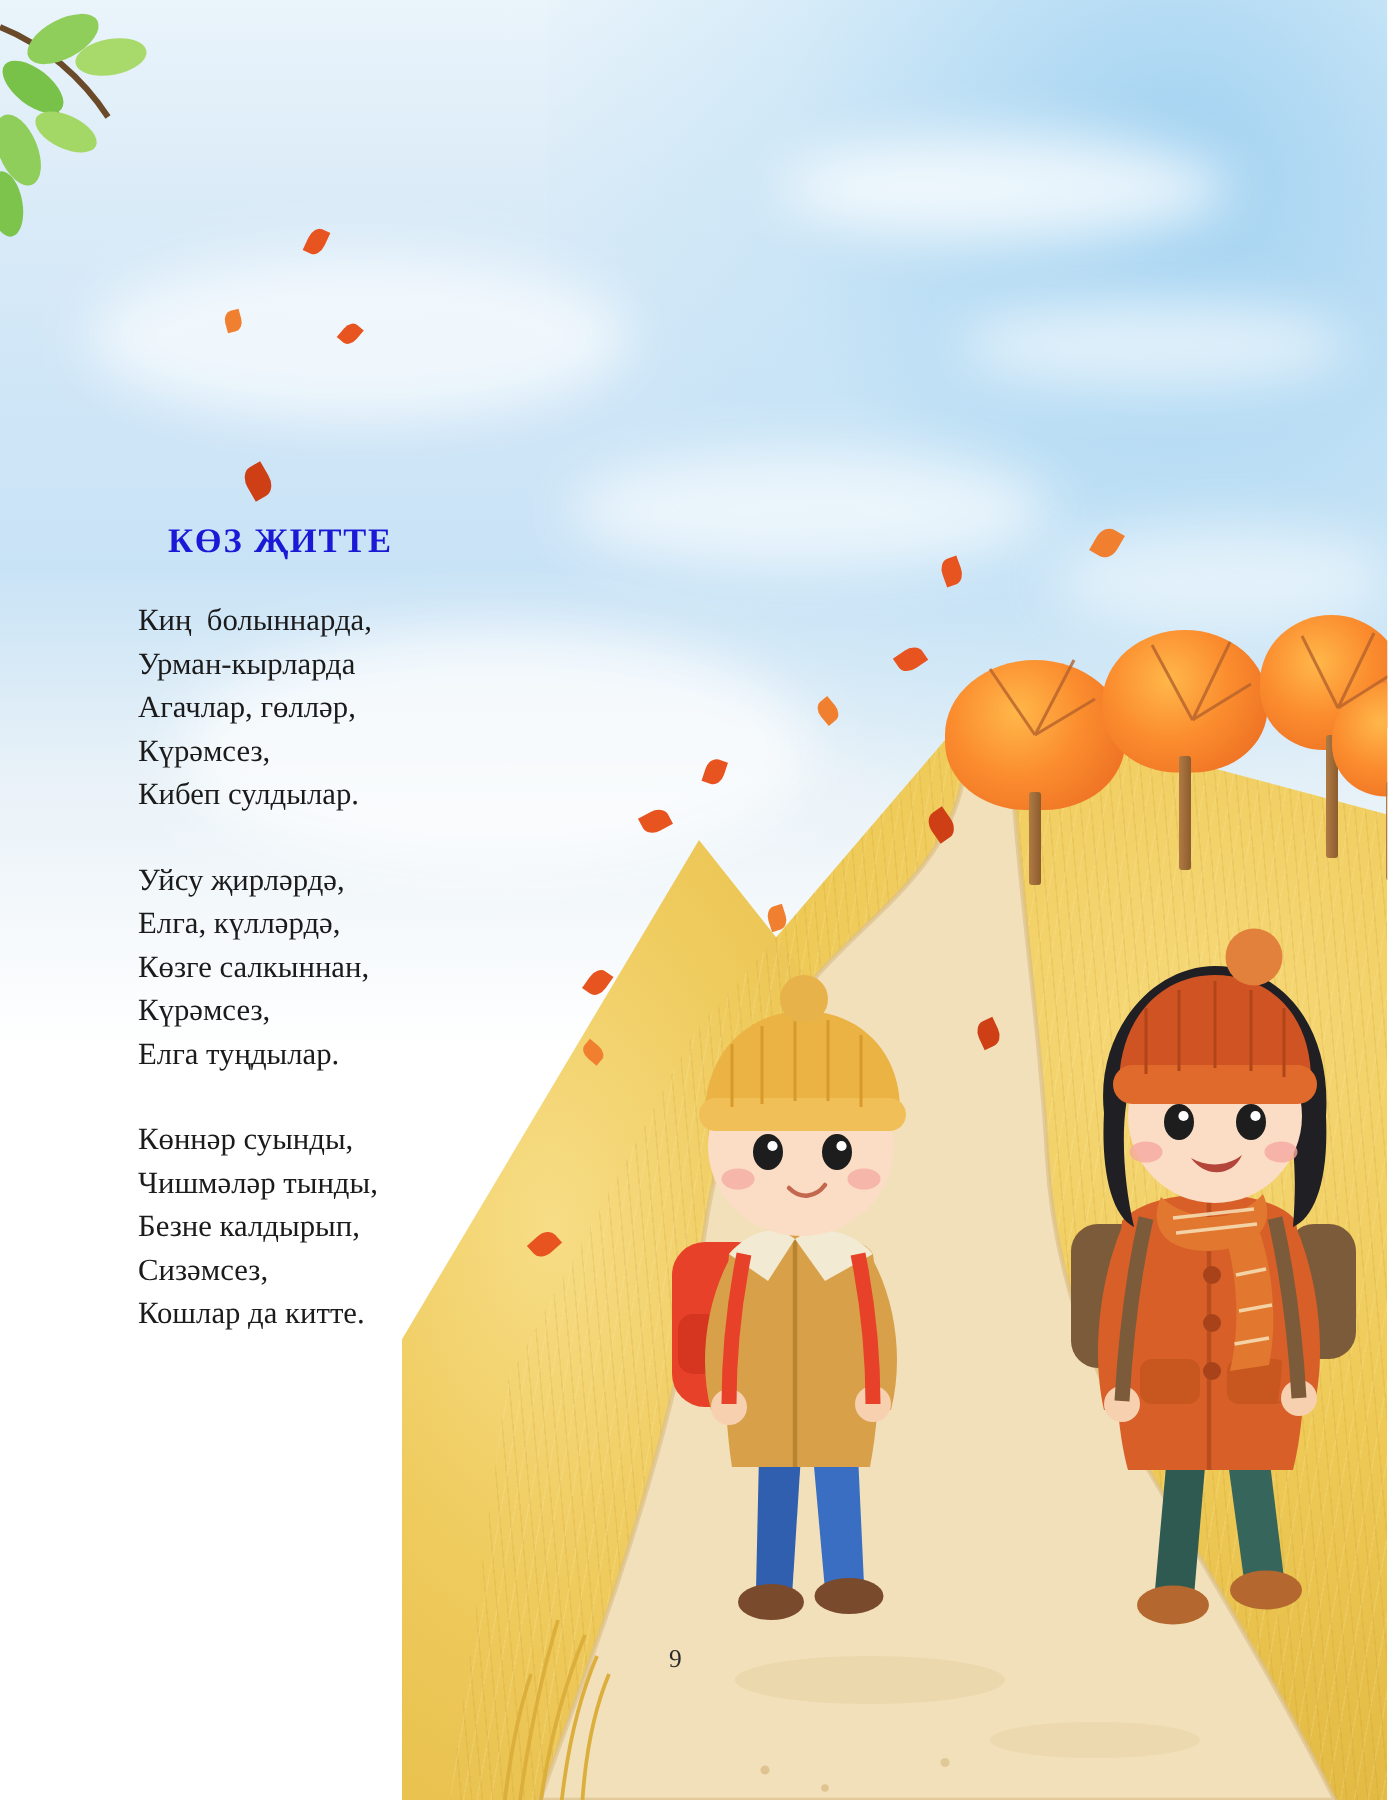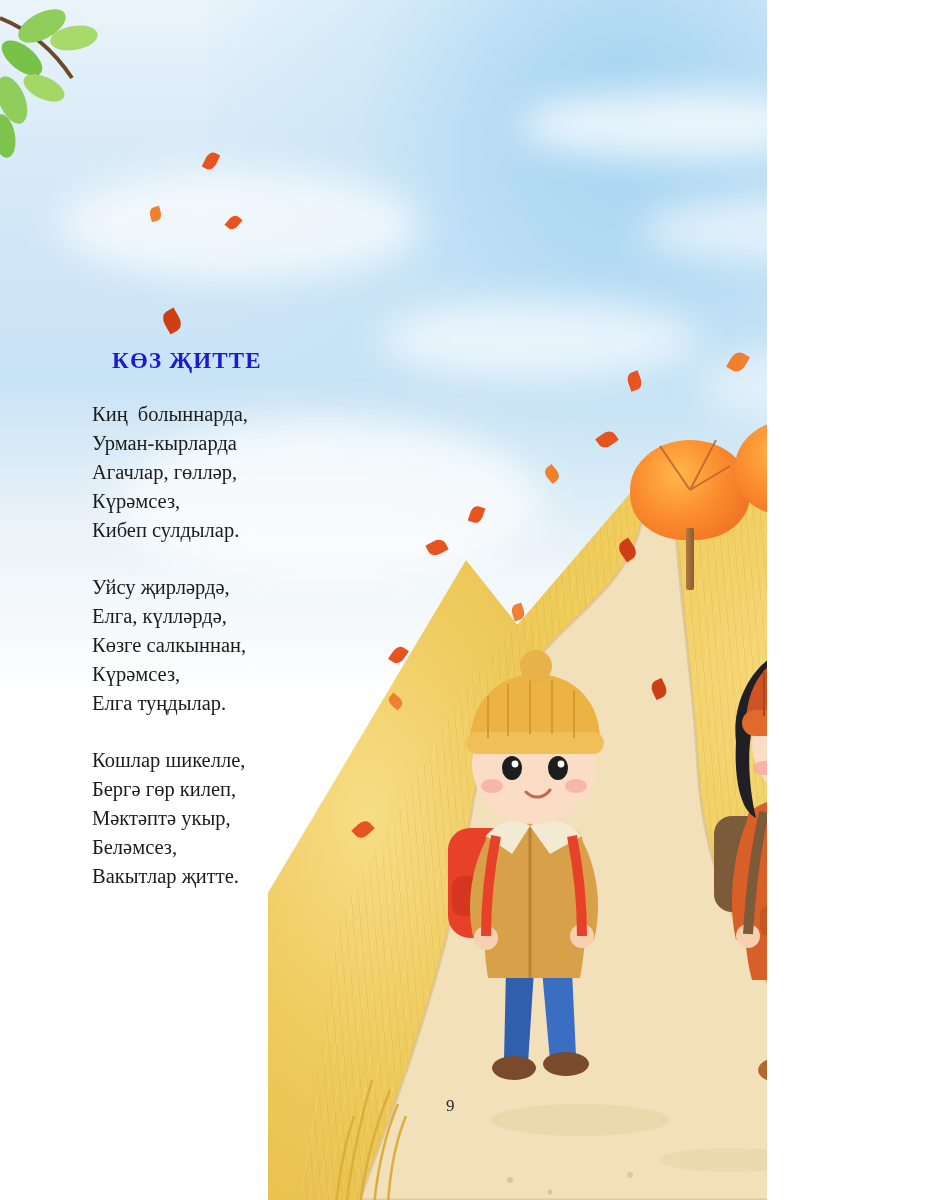--- a/index.html
+++ b/index.html
@@ -2,21 +2,21 @@
 <html><head>
 <meta charset="utf-8">
 <style>
   html, body {
     margin: 0;
     padding: 0;
     background: #ffffff;
   }
   #page {
     position: relative;
-    width: 767px;
+    width: 925px;
     height: 1200px;
     overflow: hidden;
     background: #ffffff;
     font-family: "Liberation Serif", serif;
   }
 
   
   .sky {
     position: absolute;
     left: 0; top: 0;
@@ -373,22 +373,22 @@
     <p class="stanza">Киң  болыннарда,
 Урман-кырларда
 Агачлар, гөлләр,
 Күрәмсез,
 Кибеп сулдылар.</p>
     <p class="stanza">Уйсу җирләрдә,
 Елга, күлләрдә,
 Көзге салкыннан,
 Күрәмсез,
 Елга туңдылар.</p>
-    <p class="stanza">Кошлар шикелле,
-Бергә гөр килеп,
-Мәктәптә укыр,
-Беләмсез,
-Вакытлар җитте.</p>
+    <p class="stanza">Көннәр суынды,
+Чишмәләр тынды,
+Безне калдырып,
+Сизәмсез,
+Кошлар да китте.</p>
   </div>
 
   <div class="page-number">9</div>
 
 </div>
 
 </body></html>

